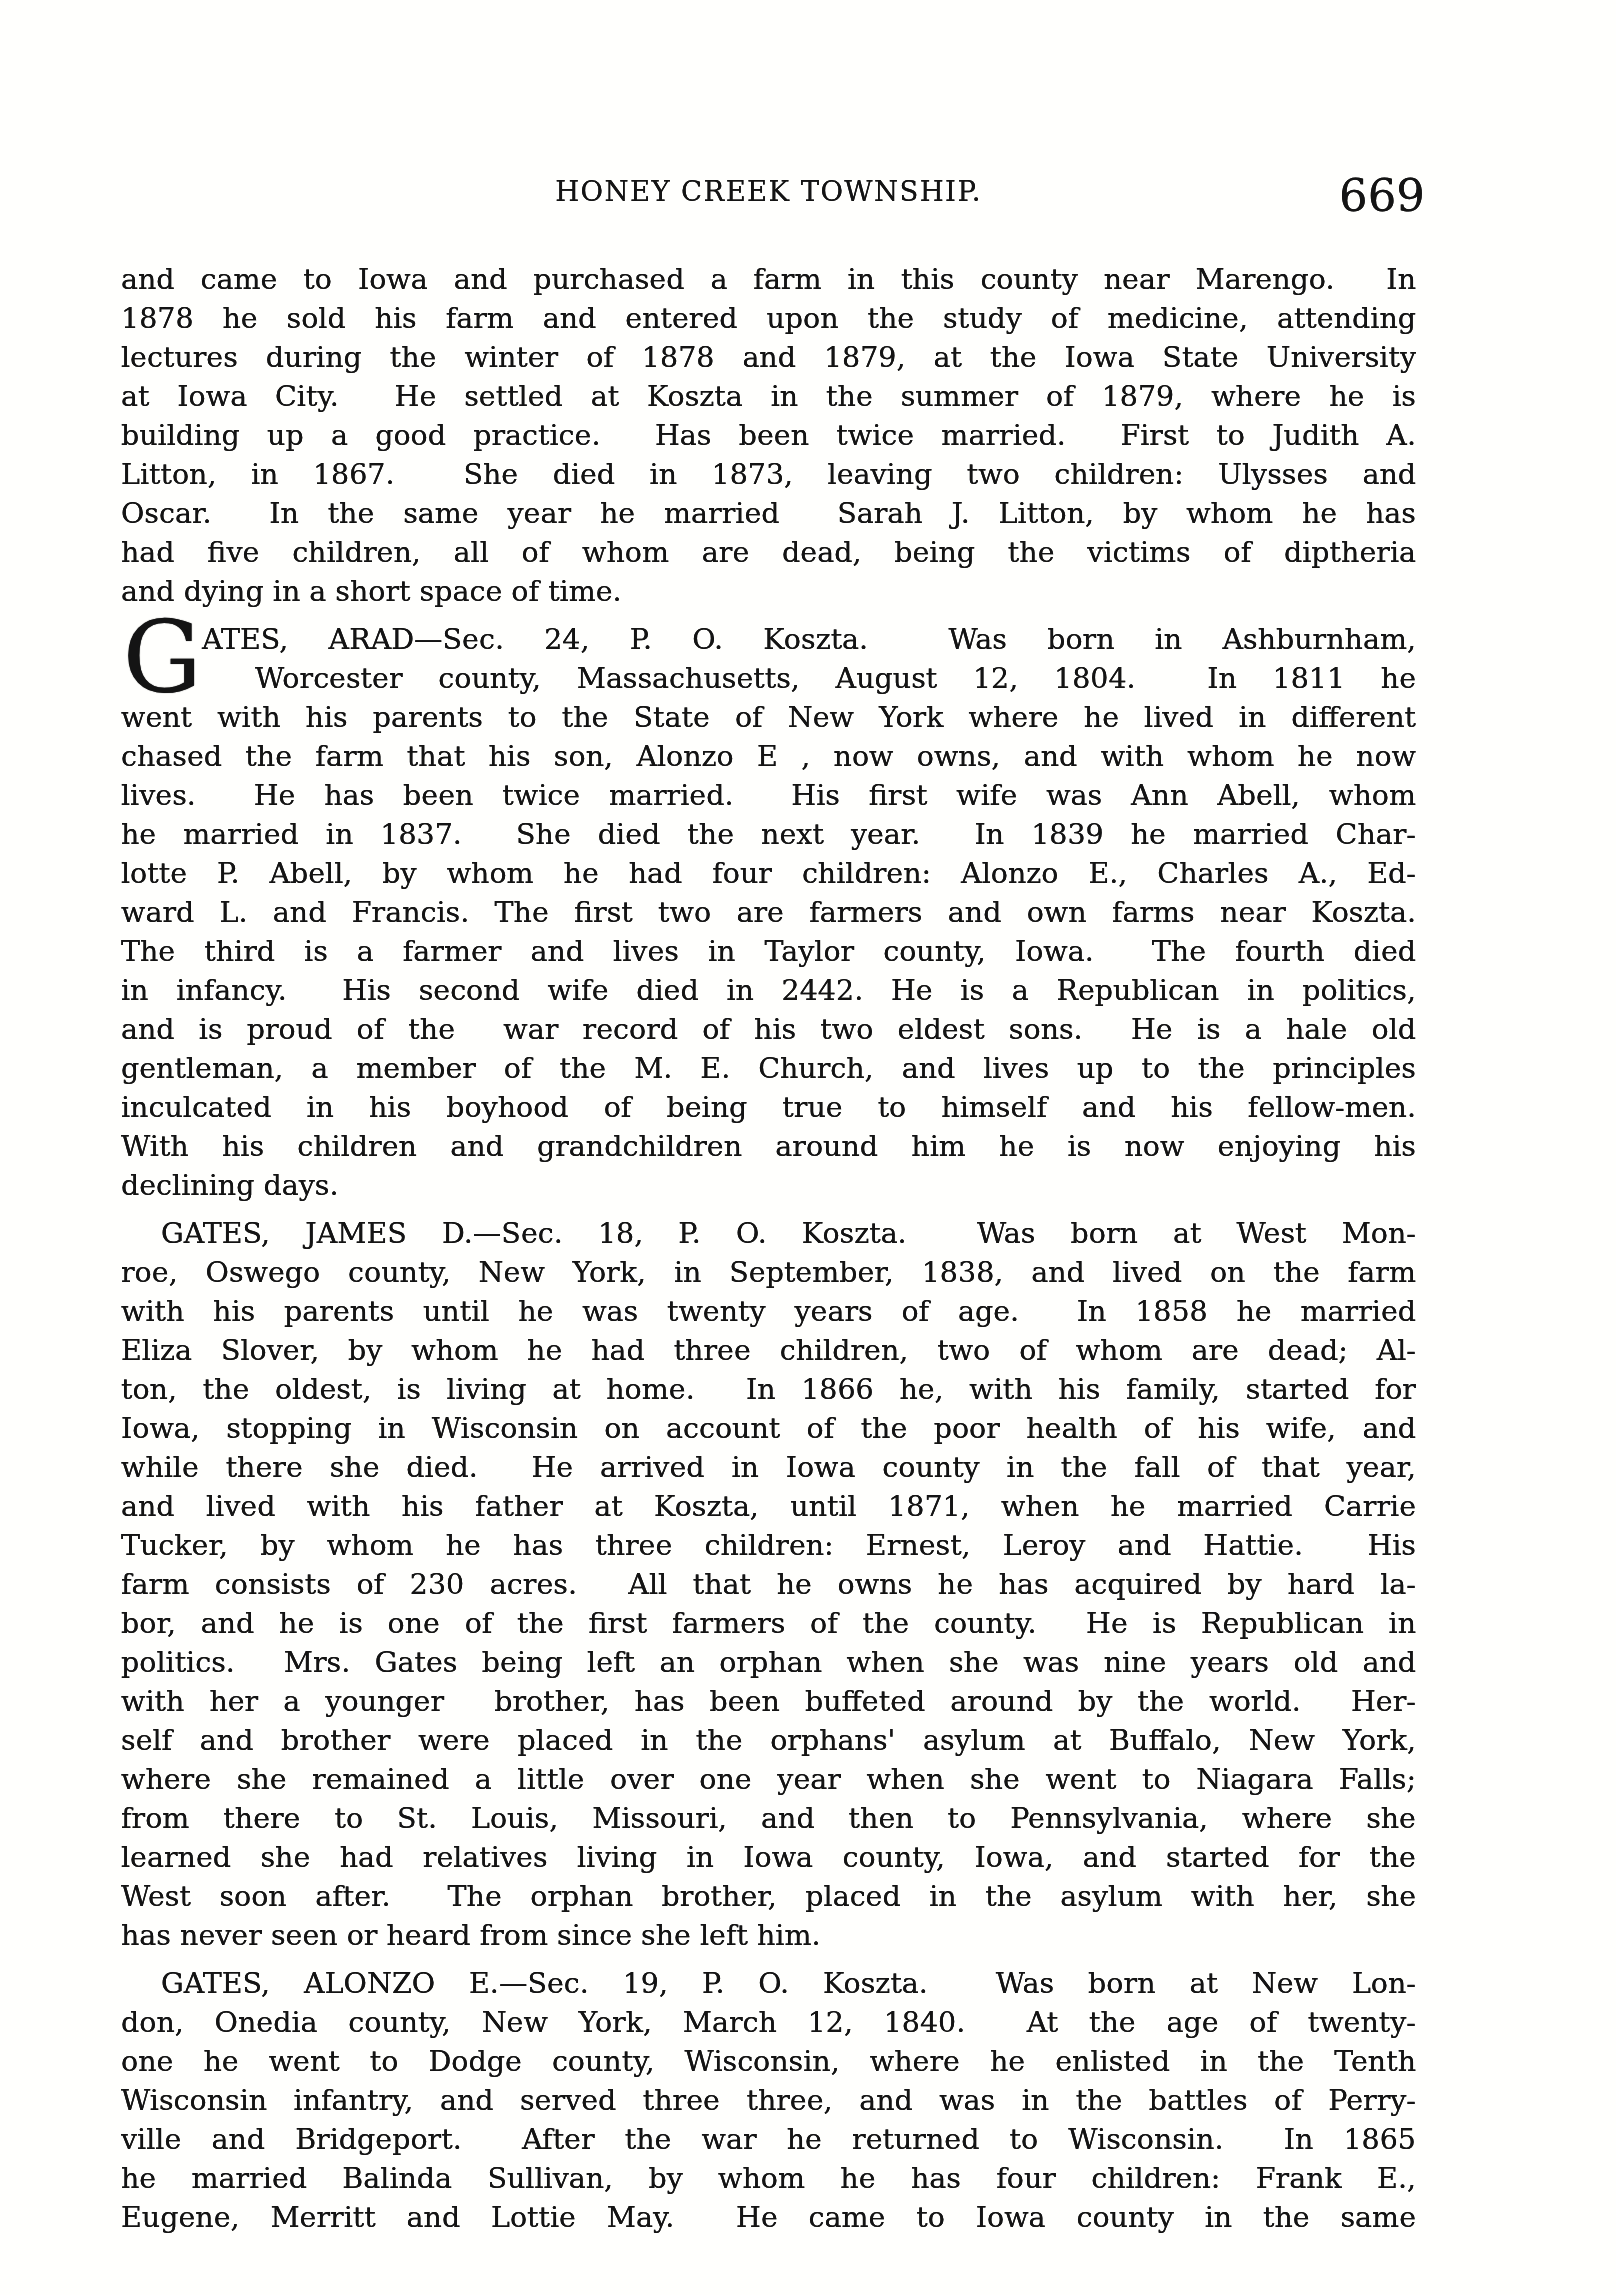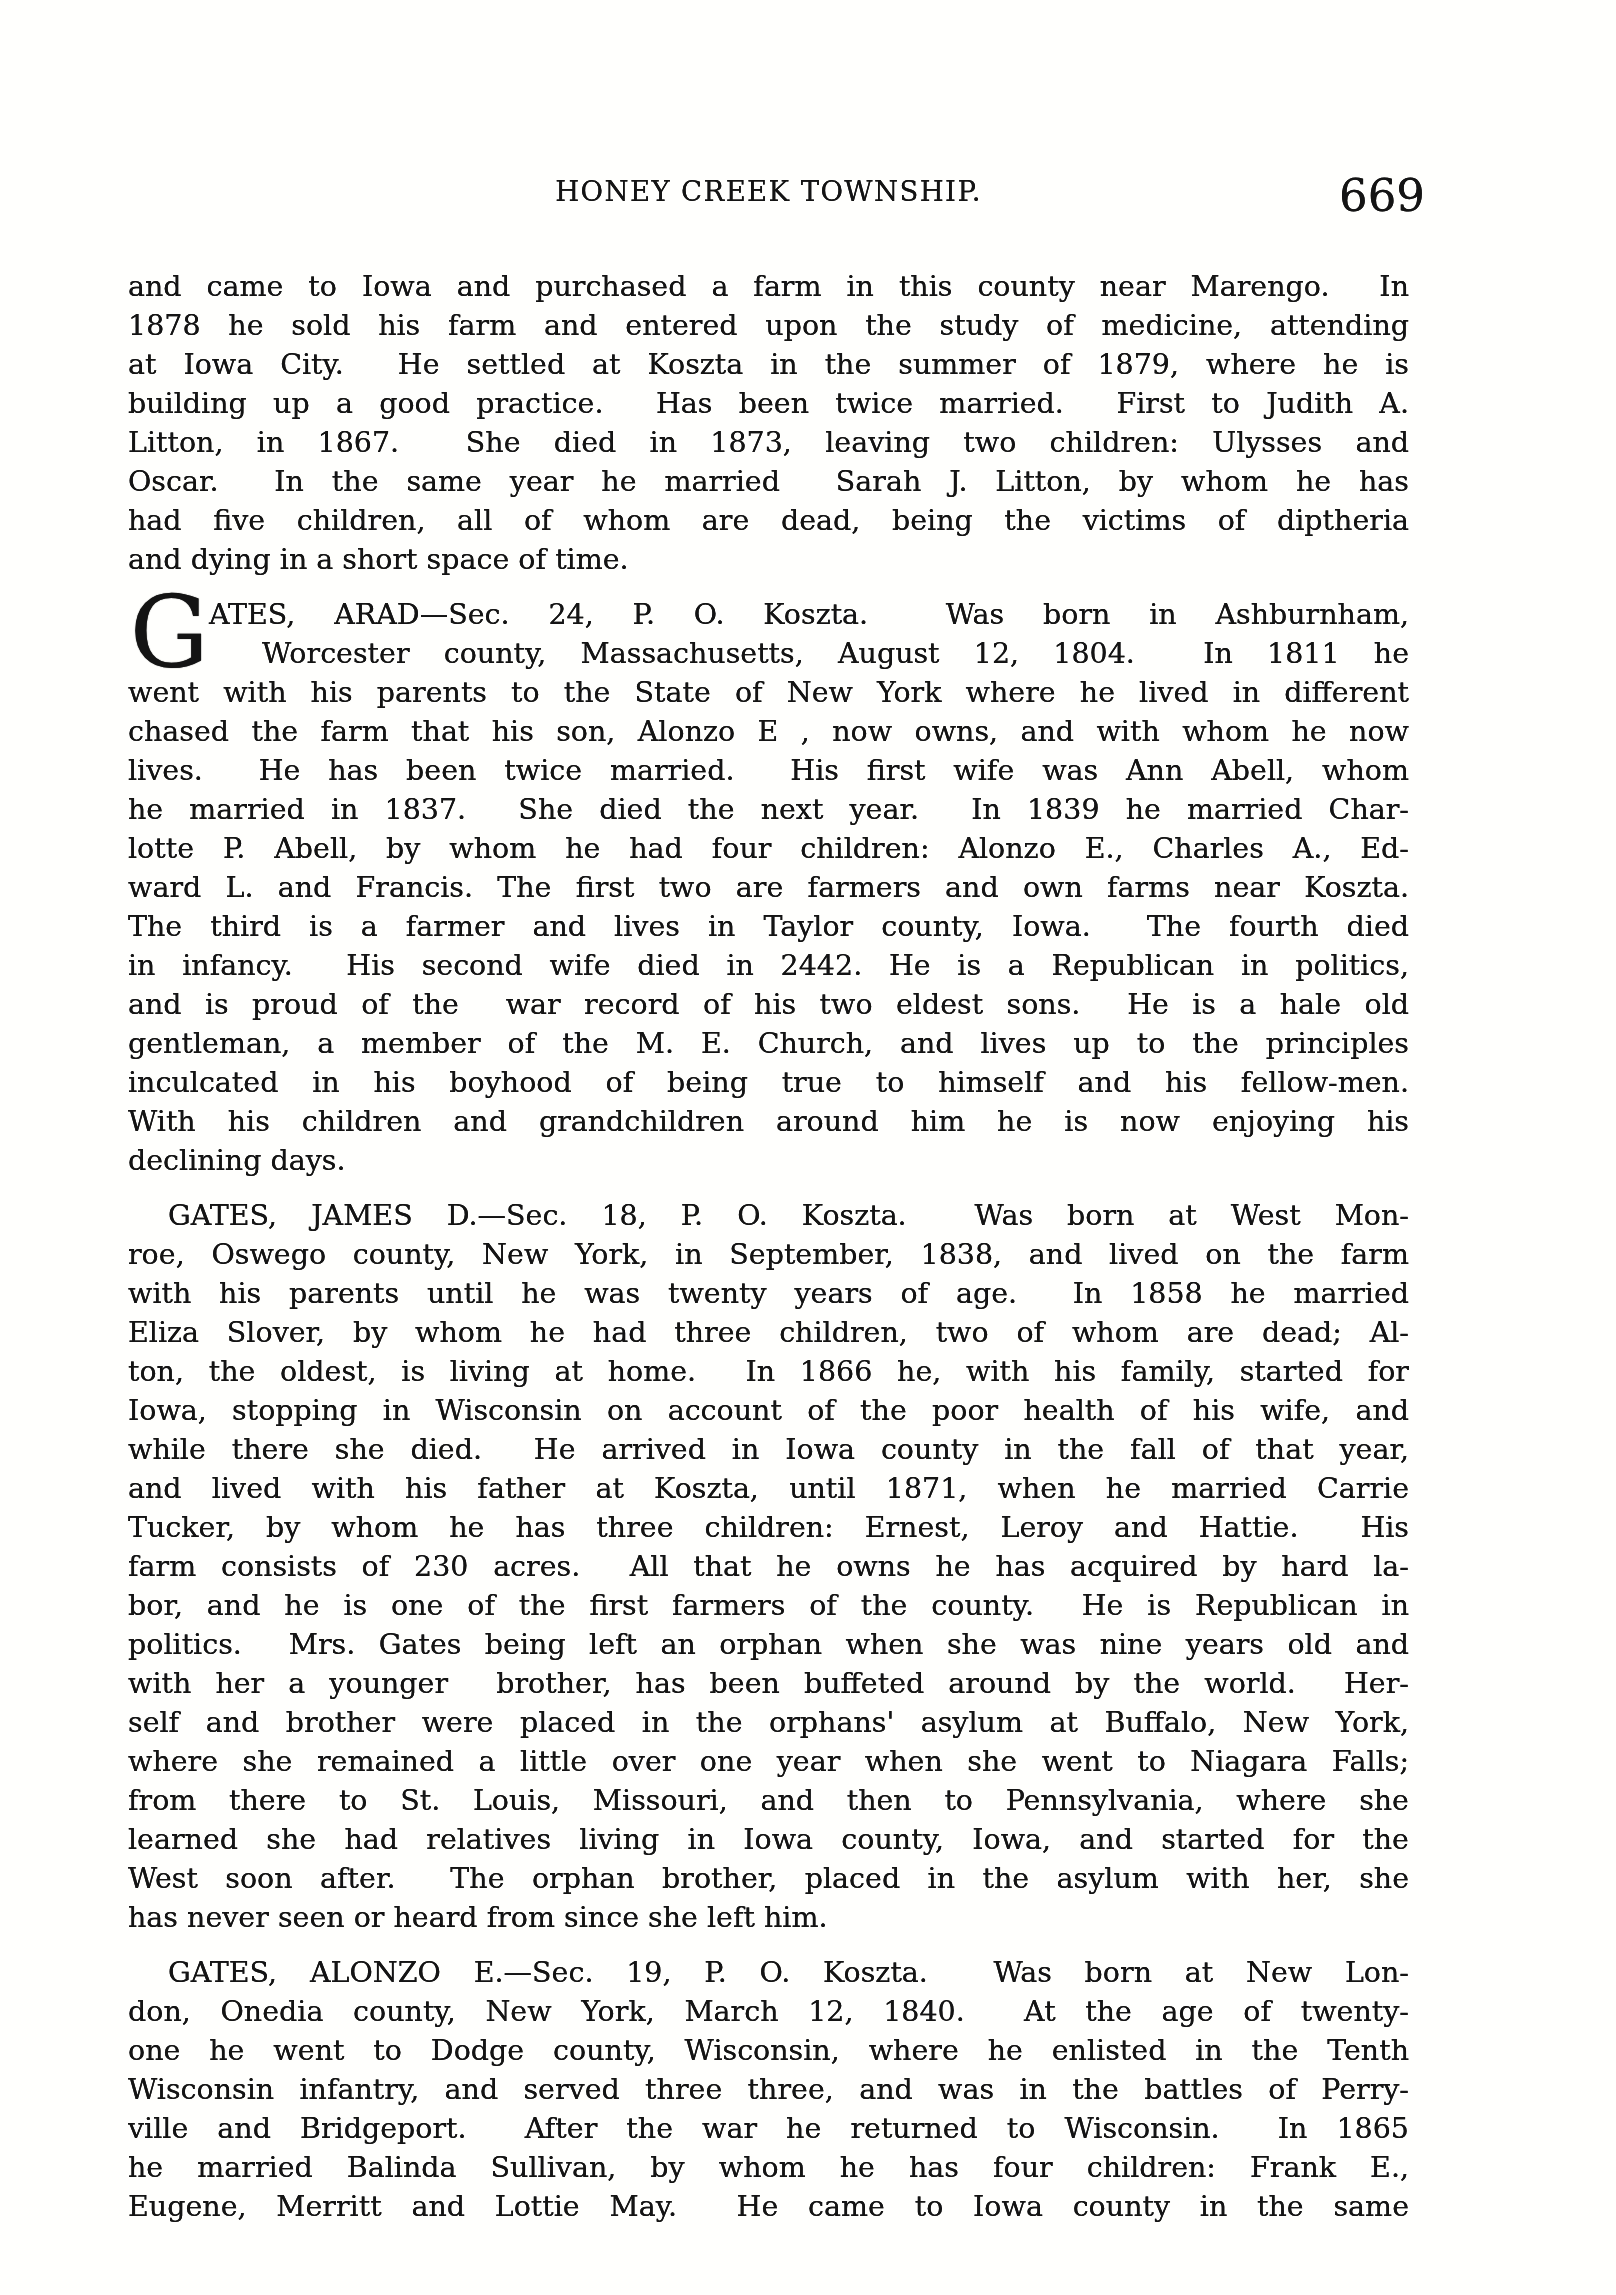--- a/index.html
+++ b/index.html
@@ -38,21 +38,21 @@
     font-size: 45px;
     text-shadow: 0 0 0.5px currentColor;
   }
   
   .content {
     position: absolute;
     left: 112px;
     top: 251px;
     width: 1313px;
   }
-  .para { position: relative; margin: 16px; padding: 0; }
+  .para { position: relative; margin: 9px; padding: 0; }
   .line {
     height: 39px;
     line-height: 39px;
     font-size: 28.5px;
     white-space: pre-wrap;
     text-align: justify;
     text-align-last: justify;
     overflow: hidden;
     text-shadow: 0 0 0.5px currentColor;
   }
@@ -76,20 +76,21 @@
 
 <div class="page">
   <div class="header">
     <div class="header-title">HONEY CREEK TOWNSHIP.</div>
     <div class="page-number">669</div>
   </div>
   <div class="content">
       <div class="para p-plain">
         <div class="line">and came to Iowa and purchased a farm in this county near Marengo.  In</div>
         <div class="line">1878 he sold his farm and entered upon the study of medicine, attending</div>
+        <div class="line">lectures during the winter of 1878 and 1879, at the Iowa State University</div>
         <div class="line">at Iowa City.  He settled at Koszta in the summer of 1879, where he is</div>
         <div class="line">building up a good practice.  Has been twice married.  First to Judith A.</div>
         <div class="line">Litton, in 1867.  She died in 1873, leaving two children: Ulysses and</div>
         <div class="line">Oscar.  In the same year he married  Sarah J. Litton, by whom he has</div>
         <div class="line">had five children, all of whom are dead, being the victims of diptheria</div>
         <div class="line short">and dying in a short space of time.</div>
       </div>
       <div class="para p-dropcap">
         <span class="dropcap">G</span>
         <div class="line">ATES, ARAD—Sec. 24, P. O. Koszta.  Was born in Ashburnham,</div>

